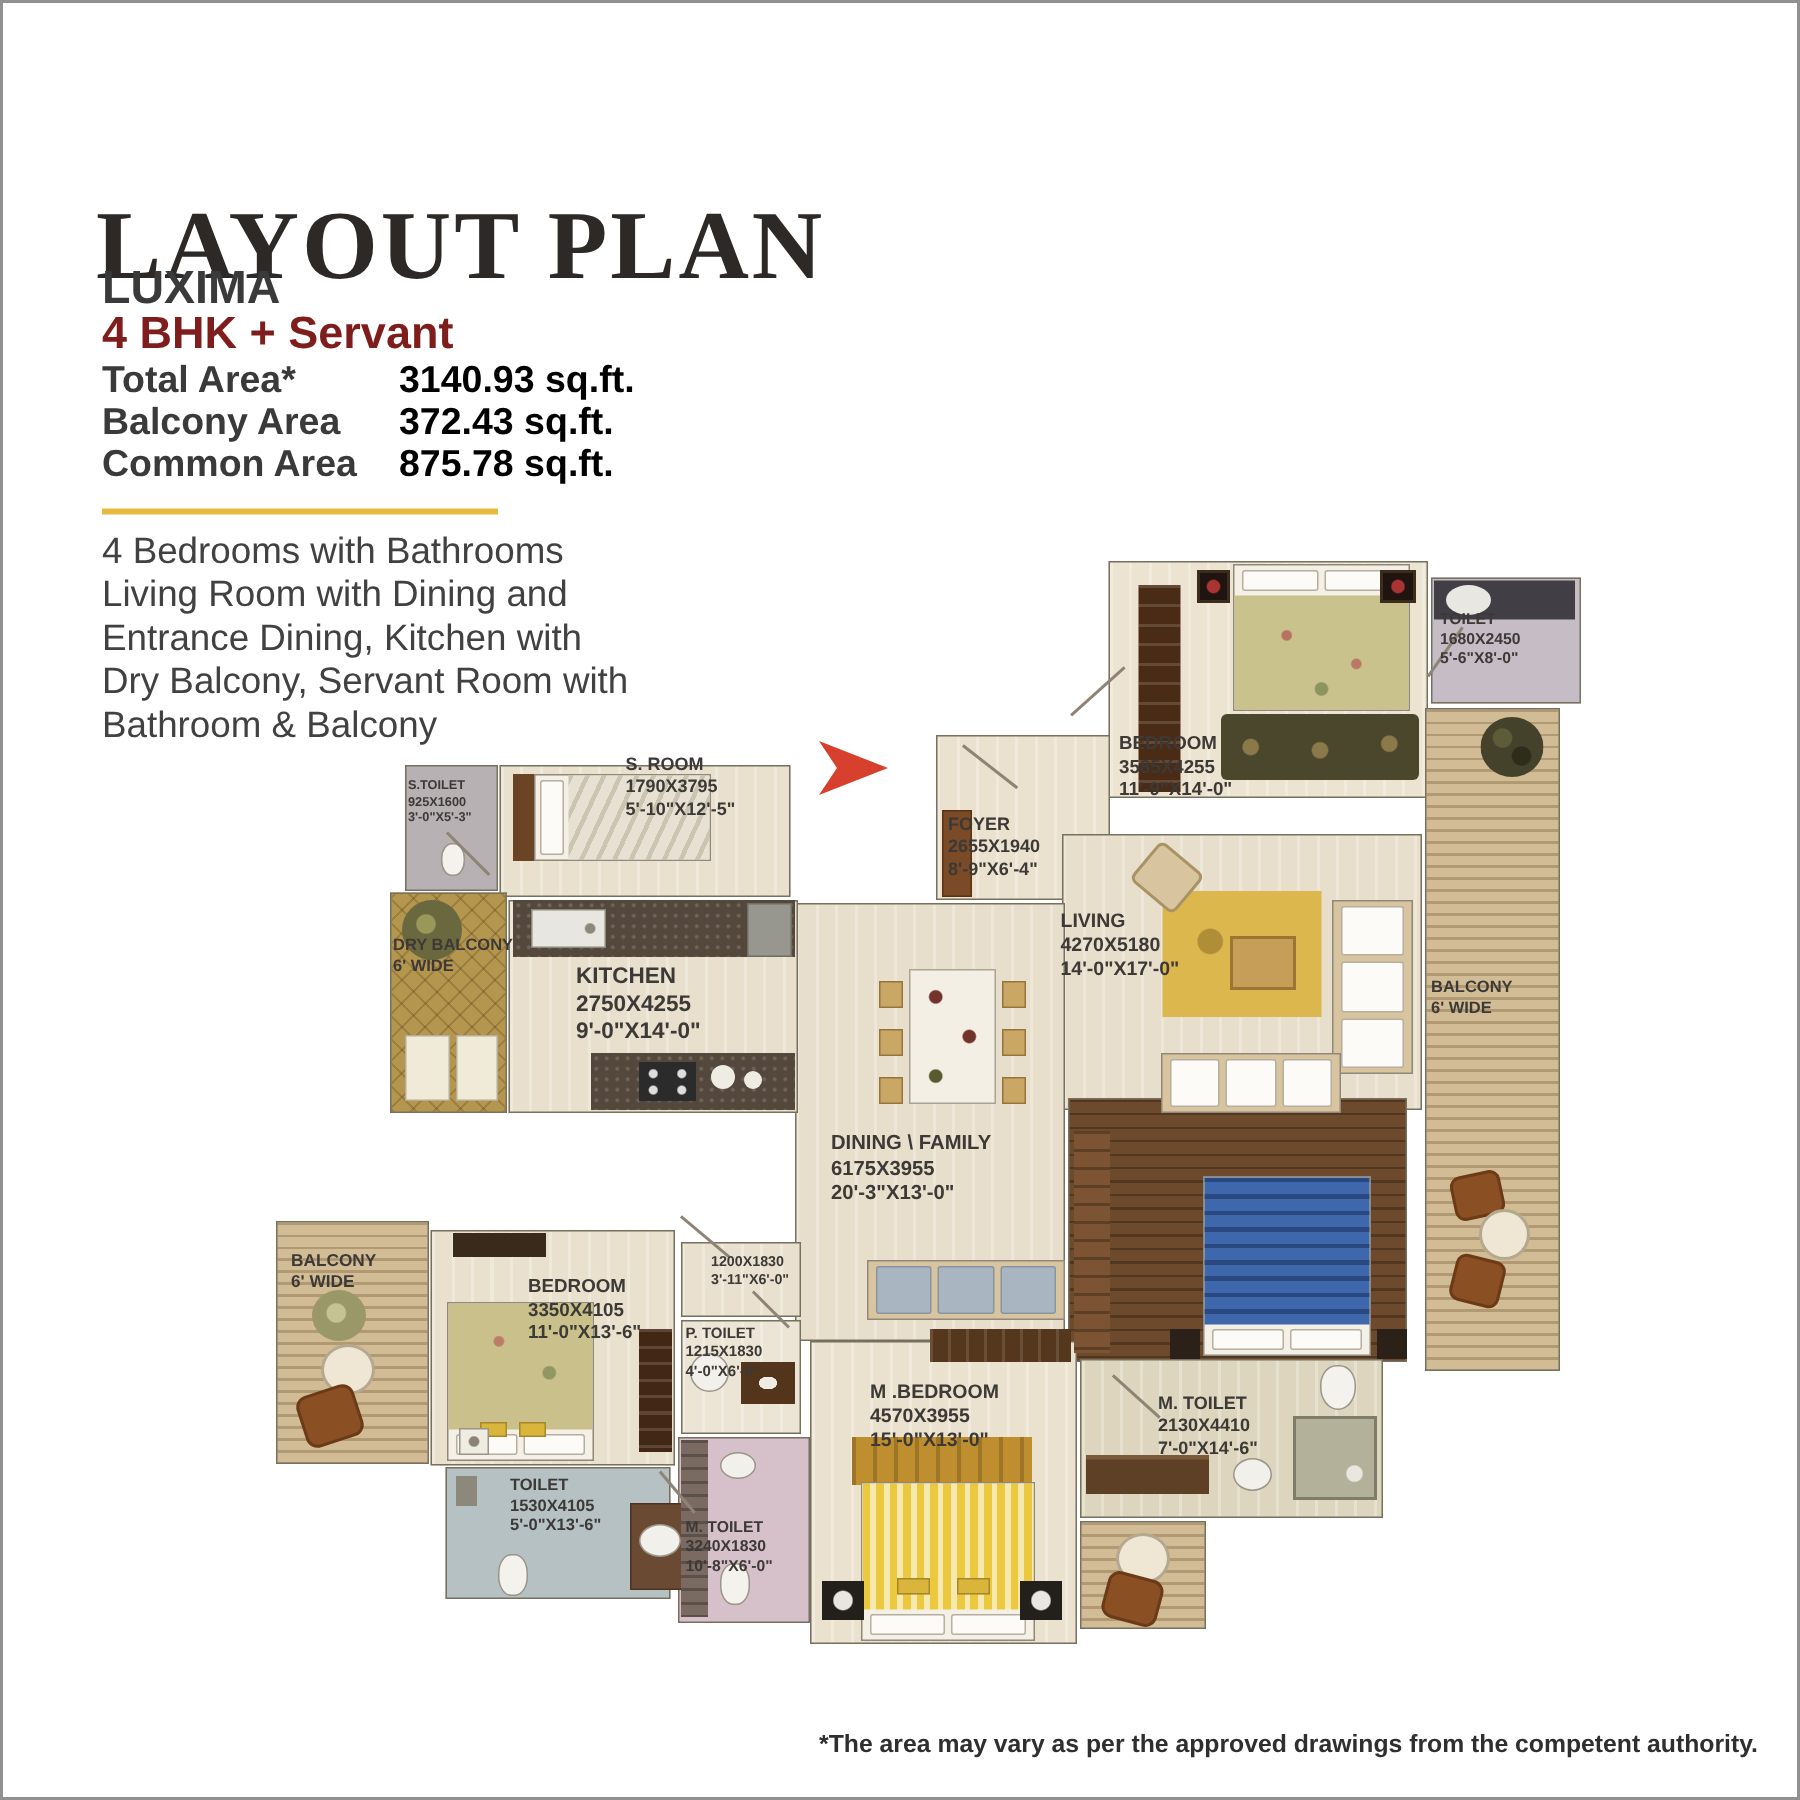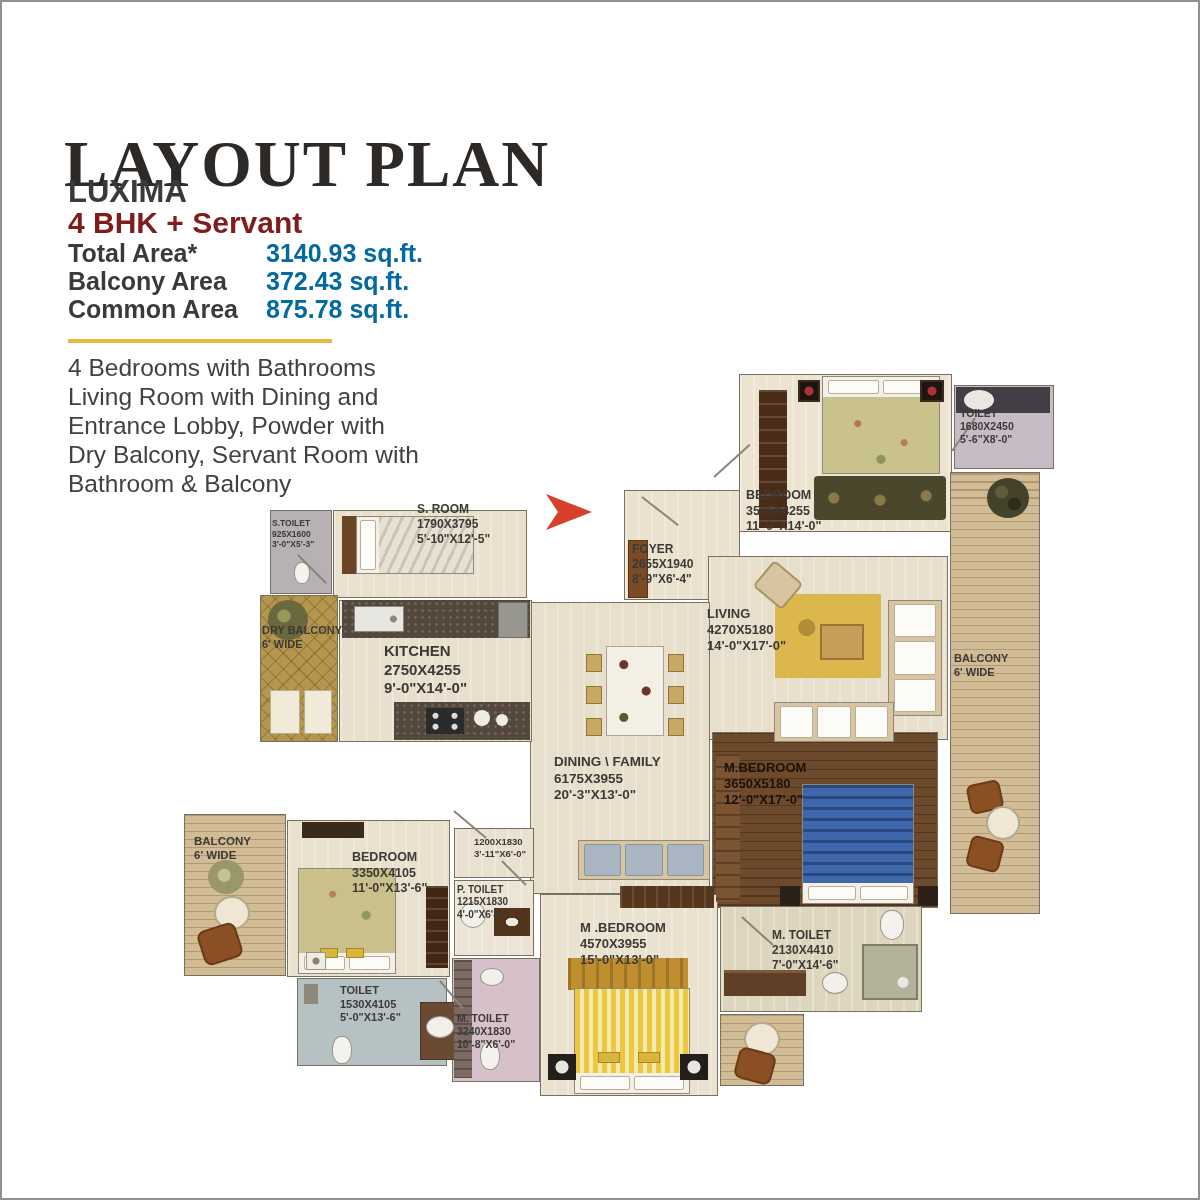--- a/index.html
+++ b/index.html
@@ -6,21 +6,21 @@
   .page{position:relative;width:1200px;height:1200px;background:#fff;border:2px solid #919191;
         box-sizing:border-box;overflow:hidden;font-family:"Liberation Sans",sans-serif;text-decoration:underline;}
   
   .title{position:absolute;left:62px;top:86px;font-family:"Liberation Serif",serif;
          font-size:65px;font-weight:bold;color:#2c2926;letter-spacing:2px;line-height:1;}
   .project{position:absolute;left:66px;top:174px;font-size:31px;font-weight:bold;color:#3a3a3a;line-height:1;}
   .config{position:absolute;left:66px;top:206px;font-size:30px;font-weight:bold;color:#7f1d1d;line-height:1;}
   .areas{position:absolute;left:66px;top:237px;}
   .arow{display:flex;height:28px;align-items:center;}
   .arow .al{width:198px;font-size:25px;font-weight:bold;color:#3a3a3a;}
-  .arow .av{font-size:25px;font-weight:bold;color:#0369a1;}
+  .arow .av{font-size:25px;font-weight:bold;color:#000000;}
   .gold-rule{position:absolute;left:66px;top:337px;width:264px;height:4px;background:#e7ba3e;}
   .desc{position:absolute;left:66px;top:351px;font-size:24.5px;color:#414141;line-height:29px;}
   .desc span{display:block;}
   .footnote{position:absolute;right:26px;top:1152px;font-size:16.5px;font-weight:bold;color:#2f2f2f;}
   
   .plan{position:absolute;inset:0;}
   .rm{position:absolute;border:1.6px solid #77705f;box-sizing:border-box;z-index:1;}
   .cream{background-color:#e7decb;background-image:repeating-linear-gradient(90deg,rgba(255,255,255,.28) 0 2px,transparent 2px 13px);}
   .woodh{background-color:#d2bc95;background-image:repeating-linear-gradient(to bottom,rgba(92,62,30,.28) 0 1.5px,transparent 1.5px 8px);}
   .wooddark{background-color:#6d4a2b;background-image:repeating-linear-gradient(to bottom,rgba(0,0,0,.25) 0 1.5px,transparent 1.5px 9px);}
@@ -67,21 +67,21 @@
       <span class="al">Common Area</span>
       <span class="av">875.78 sq.ft.</span>
     </div>
   </div>
 
   <div class="gold-rule"></div>
 
   <div class="desc">
     <span>4 Bedrooms with Bathrooms</span>
     <span>Living Room with Dining and</span>
-    <span>Entrance Lobby, Powder with</span>
+    <span>Entrance Dining, Kitchen with</span>
     <span>Dry Balcony, Servant Room with</span>
     <span>Bathroom &amp; Balcony</span>
   </div>
 
   <div class="plan">
 
     <div class="rm cream" style="left:737px;top:372px;width:213px;height:158px;background-color:#ece3d1;"></div>
     <div class="rm" style="left:952px;top:383px;width:100px;height:84px;background:#c6bcc6;"></div>
     <div class="rm woodh" style="left:948px;top:470px;width:90px;height:442px;"></div>
     <div class="rm cream" style="left:622px;top:488px;width:116px;height:110px;background-color:#eae1cf;"></div>
@@ -268,25 +268,20 @@
     <div class="rl" style="left:630px;top:540px;width:100px;font-size:12px;">
       <span>FOYER</span>
         <span>2655X1940</span>
         <span>8'-9"X6'-4"</span>
     </div>
     <div class="rl" style="left:705px;top:604px;width:110px;font-size:13px;">
       <span>LIVING</span>
         <span>4270X5180</span>
         <span>14'-0"X17'-0"</span>
     </div>
-    <div class="rl" style="left:722px;top:758px;width:120px;font-size:13px;color:#1c1208;">
-      <span>M.BEDROOM</span>
-        <span>3650X5180</span>
-        <span>12'-0"X17'-0"</span>
-    </div>
     <div class="rl" style="left:770px;top:926px;width:110px;font-size:12px;">
       <span>M. TOILET</span>
         <span>2130X4410</span>
         <span>7'-0"X14'-6"</span>
     </div>
     <div class="rl" style="left:552px;top:752px;width:135px;font-size:13.5px;">
       <span>DINING \ FAMILY</span>
         <span>6175X3955</span>
         <span>20'-3"X13'-0"</span>
     </div>
@@ -337,13 +332,14 @@
         <span>3240X1830</span>
         <span>10'-8"X6'-0"</span>
     </div>
     <div class="rl" style="left:578px;top:918px;width:115px;font-size:13px;">
       <span>M .BEDROOM</span>
         <span>4570X3955</span>
         <span>15'-0"X13'-0"</span>
     </div>
   </div>
 
+  <div class="footnote">*The area may vary as per the approved drawings from the competent authority.</div>
 </div>
 
 </body></html>

